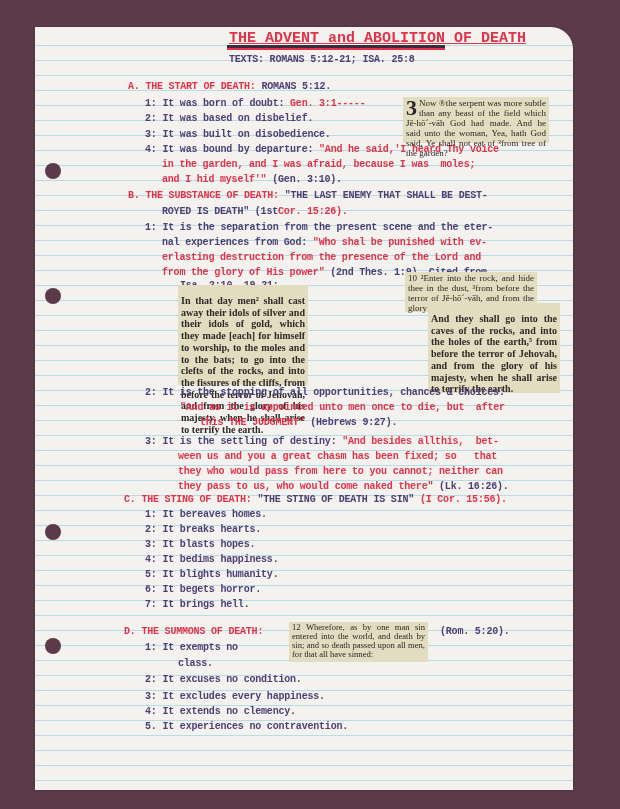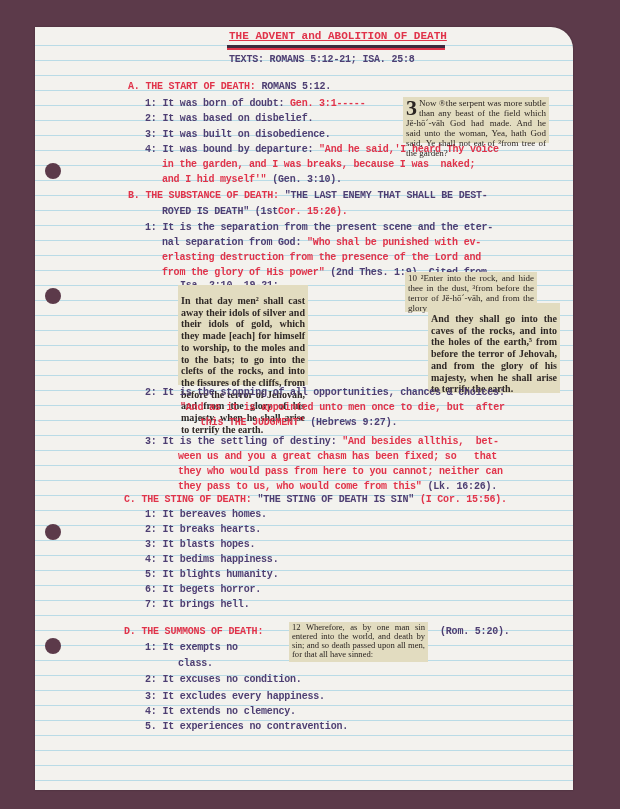--- a/index.html
+++ b/index.html
@@ -17,21 +17,21 @@
     border-top-right-radius:22px;
     box-shadow: 0 0 2px rgba(0,0,0,0.3);
   }
   .hole {
     position:absolute; left:10px; width:16px; height:16px; border-radius:50%;
     background:#5c3a4a;
   }
   .t { position:absolute; white-space:pre; font-size:10px; font-weight:bold; line-height:15px; color:#4d3e72; letter-spacing:-0.2px; }
   .red { color:#e0334a; }
   .title {
-    position:absolute; left:229px; top:30px; font-size:11px; font-weight:bold; color:#e0334a;
+    position:absolute; left:229px; top:30px; font-size:15px; font-weight:bold; color:#e0334a;
     text-decoration:underline; white-space:pre;
   }
   .title-bar {
     position:absolute; left:227px; top:45px; width:218px; height:3px; background:#3b2b3f;
     border-bottom:2px solid #e0334a;
   }
   .clip {
     position:absolute; background:#e2dcc0; color:#2b2522;
     font-family:"Liberation Serif", "DejaVu Serif", serif; font-size:9px; line-height:10px;
     padding:1px 3px; box-sizing:border-box; text-align:justify;
@@ -51,46 +51,46 @@
 
 <div class="title">THE ADVENT and ABOLITION OF DEATH</div>
 <div class="title-bar"></div>
 <div class="t" style="left:229px;top:52px">TEXTS: ROMANS 5:12-21; ISA. 25:8</div>
 
 <div class="t" style="left:128px;top:79px"><span class="red">A. THE START OF DEATH:</span> <span>ROMANS 5:12.</span></div>
 <div class="t" style="left:145px;top:96px"><span>1:</span> <span>It was born of doubt:</span> <span class="red">Gen. 3:1-----</span></div>
 <div class="t" style="left:145px;top:111px"><span>2:</span> <span>It was based on disbelief.</span></div>
 <div class="t" style="left:145px;top:127px"><span>3:</span> <span>It was built on disobedience.</span></div>
 <div class="t" style="left:145px;top:142px"><span>4:</span> <span>It was bound by departure:</span> <span class="red">"And he said,'I heard Thy voice</span></div>
-<div class="t red" style="left:162px;top:157px">in the garden, and I was breaks, because I was  naked;</div>
+<div class="t red" style="left:162px;top:157px">in the garden, and I was afraid, because I was  moles;</div>
 <div class="t" style="left:162px;top:172px"><span class="red">and I hid myself'"</span> <span>(Gen. 3:10).</span></div>
 
 <div class="clip" style="left:403px;top:97px;width:146px;height:46px;"><span class="bigthree">3</span><span>Now ®the serpent was more subtle than any beast of the field which Jě-hō´-vāh God had made. And he said unto the woman, Yea, hath God said, Ye shall not eat of ³from tree of the garden?</span></div>
 
 <div class="t" style="left:128px;top:188px"><span class="red">B. THE SUBSTANCE OF DEATH:</span> <span>"THE LAST ENEMY THAT SHALL BE DEST-</span></div>
 <div class="t" style="left:162px;top:204px"><span>ROYED IS DEATH" (1st</span><span class="red">Cor. 15:26).</span></div>
 
 <div class="t" style="left:145px;top:220px"><span>1:</span> <span>It is the separation from the present scene and the eter-</span></div>
-<div class="t" style="left:162px;top:235px"><span>nal separation from God:</span> <span class="red">"Who shal be punished with ev-</span></div>
+<div class="t" style="left:162px;top:235px"><span>nal experiences from God:</span> <span class="red">"Who shal be punished with ev-</span></div>
 <div class="t red" style="left:162px;top:250px">erlasting destruction from the presence of the Lord and</div>
 <div class="t" style="left:162px;top:265px"><span class="red">from the glory of His power"</span> <span>(2nd Thes. 1:9). Cited from</span></div>
 <div class="t" style="left:180px;top:278px">Isa. 2:10, 19-21:</div>
 
 <div class="clip big" style="left:178px;top:285px;width:130px;height:100px;padding-top:10px;">In that day men² shall cast away their idols of silver and their idols of gold, which they made [each] for himself to worship, to the moles and to the bats; to go into the clefts of the rocks, and into the fissures of the cliffs, from before the terror of Jehovah, and from the glory of his majesty, when he shall arise to terrify the earth.</div>
 <div class="clip" style="left:405px;top:272px;width:132px;height:40px;">10 ²Enter into the rock, and hide thee in the dust, ³from before the terror of Jě-hō´-vāh, and from the glory of his majesty.</div>
 <div class="clip big" style="left:428px;top:303px;width:132px;height:90px;padding-top:10px;">And they shall go into the caves of the rocks, and into the holes of the earth,⁵ from before the terror of Jehovah, and from the glory of his majesty, when he shall arise to terrify the earth.</div>
 
 <div class="t" style="left:145px;top:385px"><span>2:</span> <span>It is the stopping of all opportunities, chances &amp; choices:</span></div>
 <div class="t red" style="left:180px;top:400px">"And as it is appointed unto men once to die, but  after</div>
 <div class="t" style="left:200px;top:415px"><span class="red">this THE JUDGMENT"</span> <span>(Hebrews 9:27).</span></div>
 
 <div class="t" style="left:145px;top:434px"><span>3:</span> <span>It is the settling of destiny:</span> <span class="red">"And besides allthis,  bet-</span></div>
 <div class="t red" style="left:178px;top:449px">ween us and you a great chasm has been fixed; so   that</div>
 <div class="t red" style="left:178px;top:464px">they who would pass from here to you cannot; neither can</div>
-<div class="t" style="left:178px;top:479px"><span class="red">they pass to us, who would come from this"</span> <span>(Lk. 16:26).</span></div>
+<div class="t" style="left:178px;top:479px"><span class="red">they pass to us, who would come naked there"</span> <span>(Lk. 16:26).</span></div>
 
 <div class="t" style="left:124px;top:492px"><span class="red">C. THE STING OF DEATH:</span> <span>"THE STING OF DEATH IS SIN"</span> <span class="red">(I Cor. 15:56).</span></div>
 <div class="t" style="left:145px;top:507px"><span>1:</span> <span>It bereaves homes.</span></div>
 <div class="t" style="left:145px;top:522px"><span>2:</span> <span>It breaks hearts.</span></div>
 <div class="t" style="left:145px;top:537px"><span>3:</span> <span>It blasts hopes.</span></div>
 <div class="t" style="left:145px;top:552px"><span>4:</span> <span>It bedims happiness.</span></div>
 <div class="t" style="left:145px;top:567px"><span>5:</span> <span>It blights humanity.</span></div>
 <div class="t" style="left:145px;top:582px"><span>6:</span> <span>It begets horror.</span></div>
 <div class="t" style="left:145px;top:597px"><span>7:</span> <span>It brings hell.</span></div>
 

